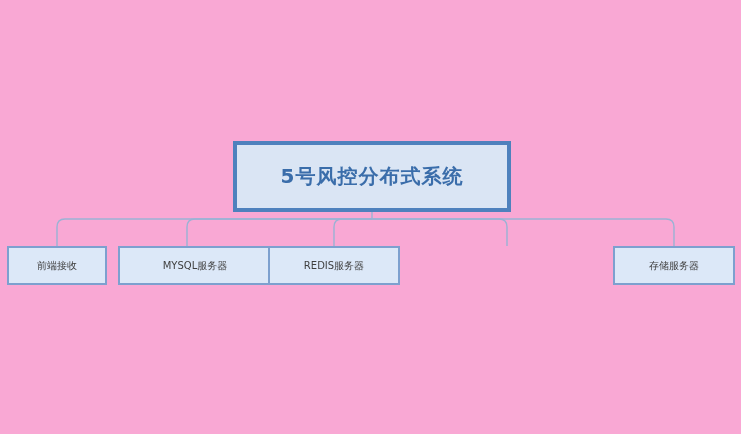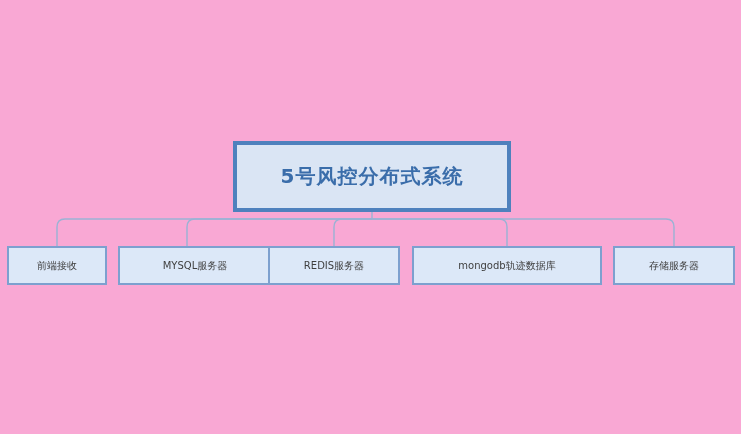--- a/index.html
+++ b/index.html
@@ -79,21 +79,18 @@
   </div>
 
   <div class="node node-child child-2">
     <span>MYSQL服务器</span>
   </div>
 
   <div class="node node-child child-3">
     <span>REDIS服务器</span>
   </div>
 
-  <div class="node node-child child-4">
-    <span>mongodb轨迹数据库</span>
-  </div>
 
   <div class="node node-child child-5">
     <span>存储服务器</span>
   </div>
 
 </div>
 
 </body></html>

